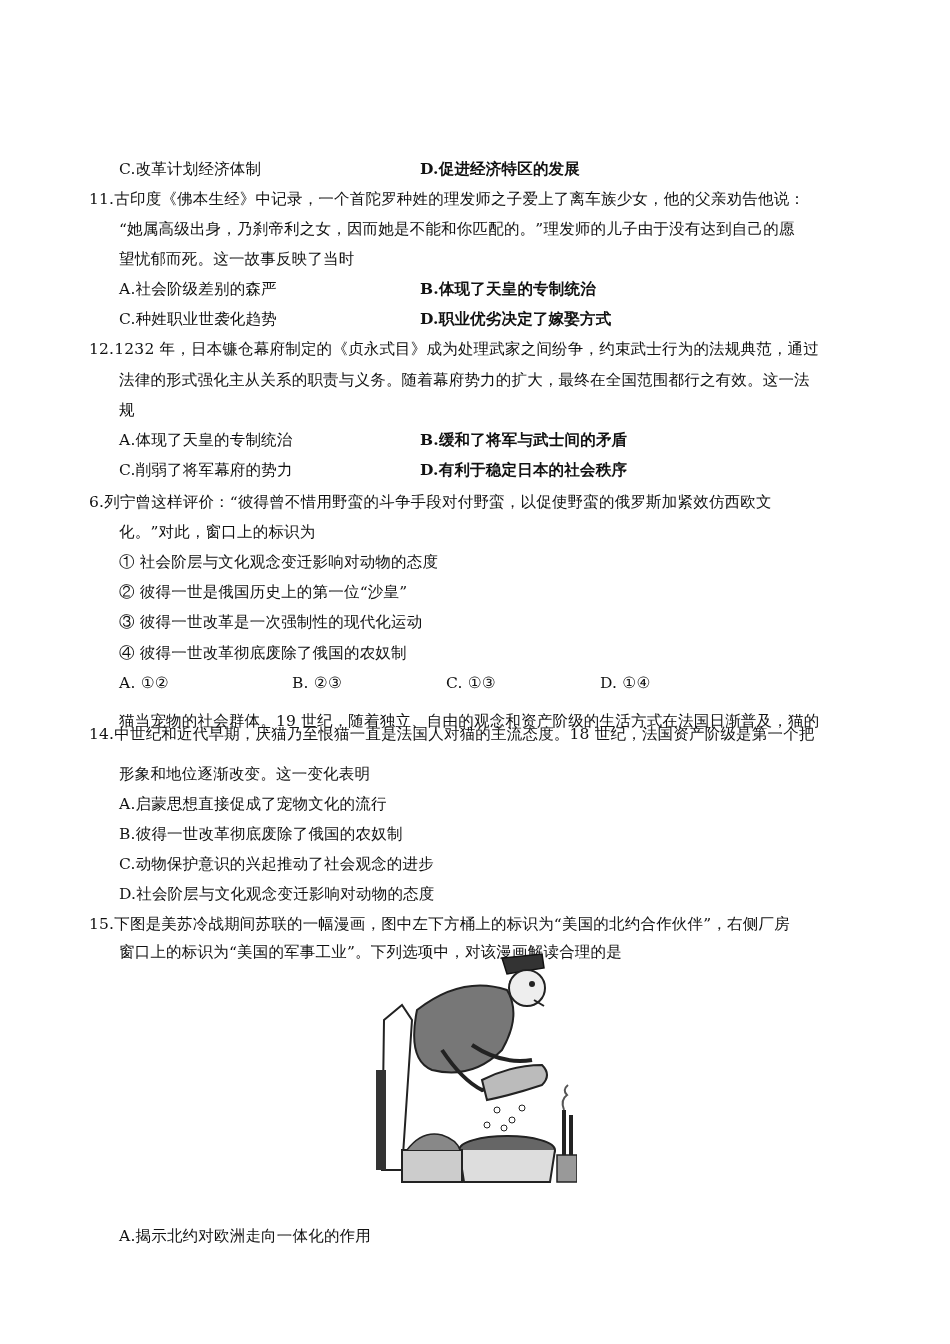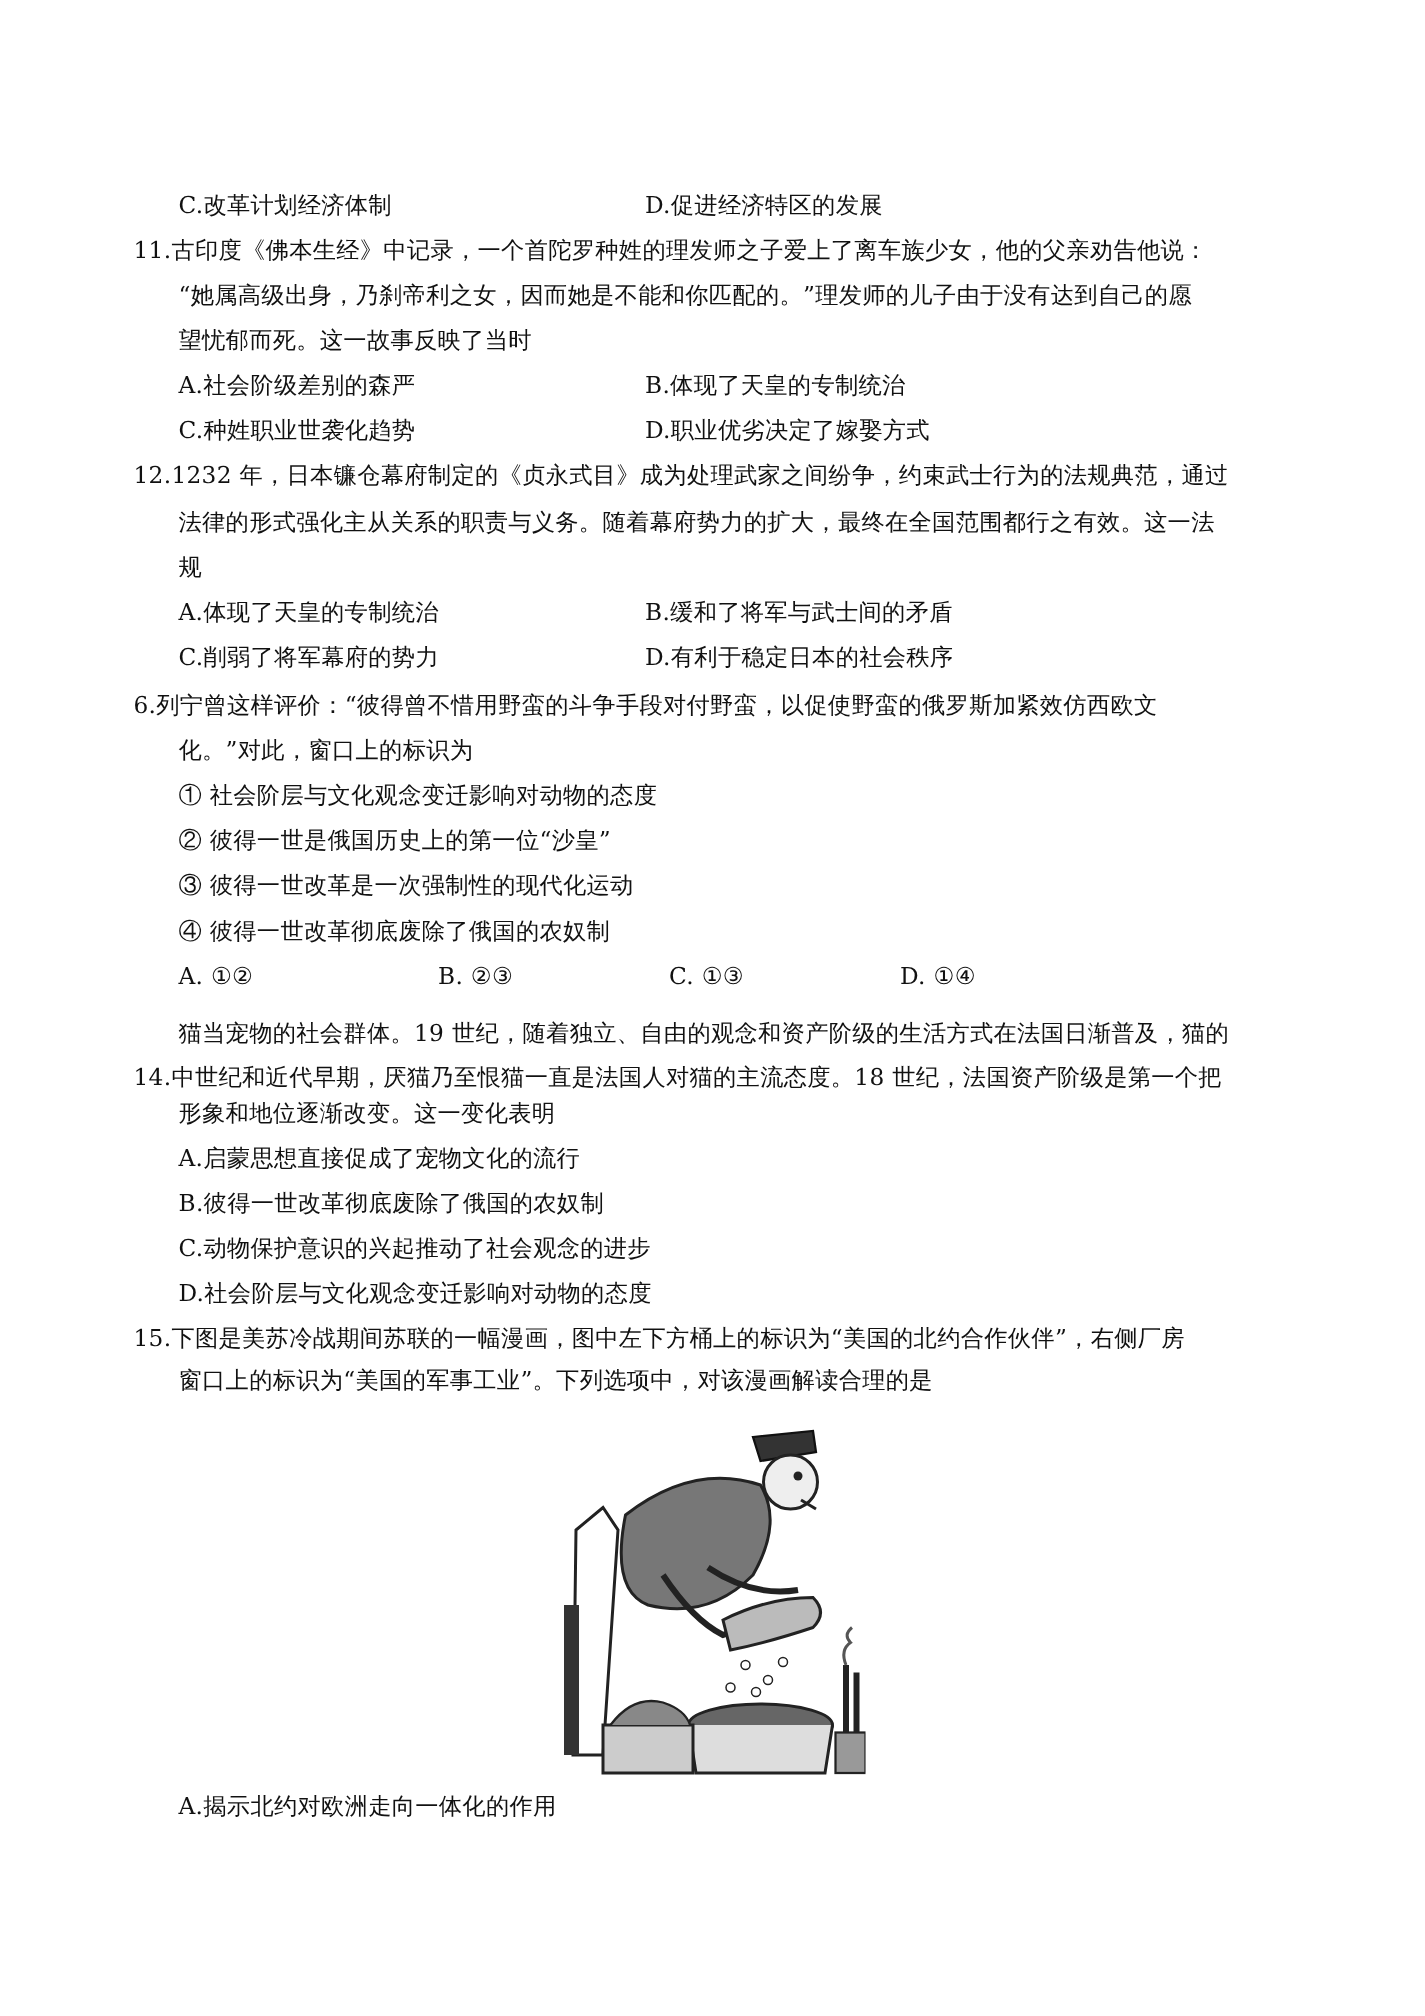--- a/index.html
+++ b/index.html
@@ -7,24 +7,25 @@
       width: 950px; height: 1344px; position: relative; overflow: hidden;
       font-family: "DejaVu Serif", "Liberation Serif", serif;
       color: #111111;
       font-size: 15.5px;
     }
     .line {
       position: absolute;
       white-space: nowrap;
       line-height: 20px;
       letter-spacing: 0.2px;
+      margin-top: 32px;
     }
     .q-first { left: 89px; }
     .indent { left: 119px; }
-    .col2 { left: 430px; }
+    .col2 { left: 420px; font-weight: bold; }
     .opt-b13 { left: 292px; }
     .opt-c13 { left: 446px; text-align: right; }
     .opt-d13 { left: 600px; }
     .cartoon {
       position: absolute; left: 372px; top: 950px; width: 205px; height: 235px;
     }
   </style>
 </head>
 <body>
 
@@ -51,21 +52,21 @@
 <div class="line indent" style="top:490px">化。”对此，窗口上的标识为</div>
 <div class="line indent" style="top:520px">① 社会阶层与文化观念变迁影响对动物的态度</div>
 <div class="line indent" style="top:550px">② 彼得一世是俄国历史上的第一位“沙皇”</div>
 <div class="line indent" style="top:580px">③ 彼得一世改革是一次强制性的现代化运动</div>
 <div class="line indent" style="top:611px">④ 彼得一世改革彻底废除了俄国的农奴制</div>
 <div class="line indent" style="top:641px">A. ①②</div>
 <div class="line opt-b13" style="top:641px">B. ②③</div>
 <div class="line opt-c13" style="top:641px">C. ①③</div>
 <div class="line opt-d13" style="top:641px">D. ①④</div>
 
-<div class="line q-first" style="top:708px">14.中世纪和近代早期，厌猫乃至恨猫一直是法国人对猫的主流态度。18 世纪，法国资产阶级是第一个把</div>
+<div class="line q-first" style="top:692px">14.中世纪和近代早期，厌猫乃至恨猫一直是法国人对猫的主流态度。18 世纪，法国资产阶级是第一个把</div>
 <div class="line indent" style="top:679px">猫当宠物的社会群体。19 世纪，随着独立、自由的观念和资产阶级的生活方式在法国日渐普及，猫的</div>
 <div class="line indent" style="top:732px">形象和地位逐渐改变。这一变化表明</div>
 <div class="line indent" style="top:762px">A.启蒙思想直接促成了宠物文化的流行</div>
 <div class="line indent" style="top:792px">B.彼得一世改革彻底废除了俄国的农奴制</div>
 <div class="line indent" style="top:822px">C.动物保护意识的兴起推动了社会观念的进步</div>
 <div class="line indent" style="top:852px">D.社会阶层与文化观念变迁影响对动物的态度</div>
 
 <div class="line q-first" style="top:882px">15.下图是美苏冷战期间苏联的一幅漫画，图中左下方桶上的标识为“美国的北约合作伙伴”，右侧厂房</div>
 <div class="line indent" style="top:910px">窗口上的标识为“美国的军事工业”。下列选项中，对该漫画解读合理的是</div>
 

